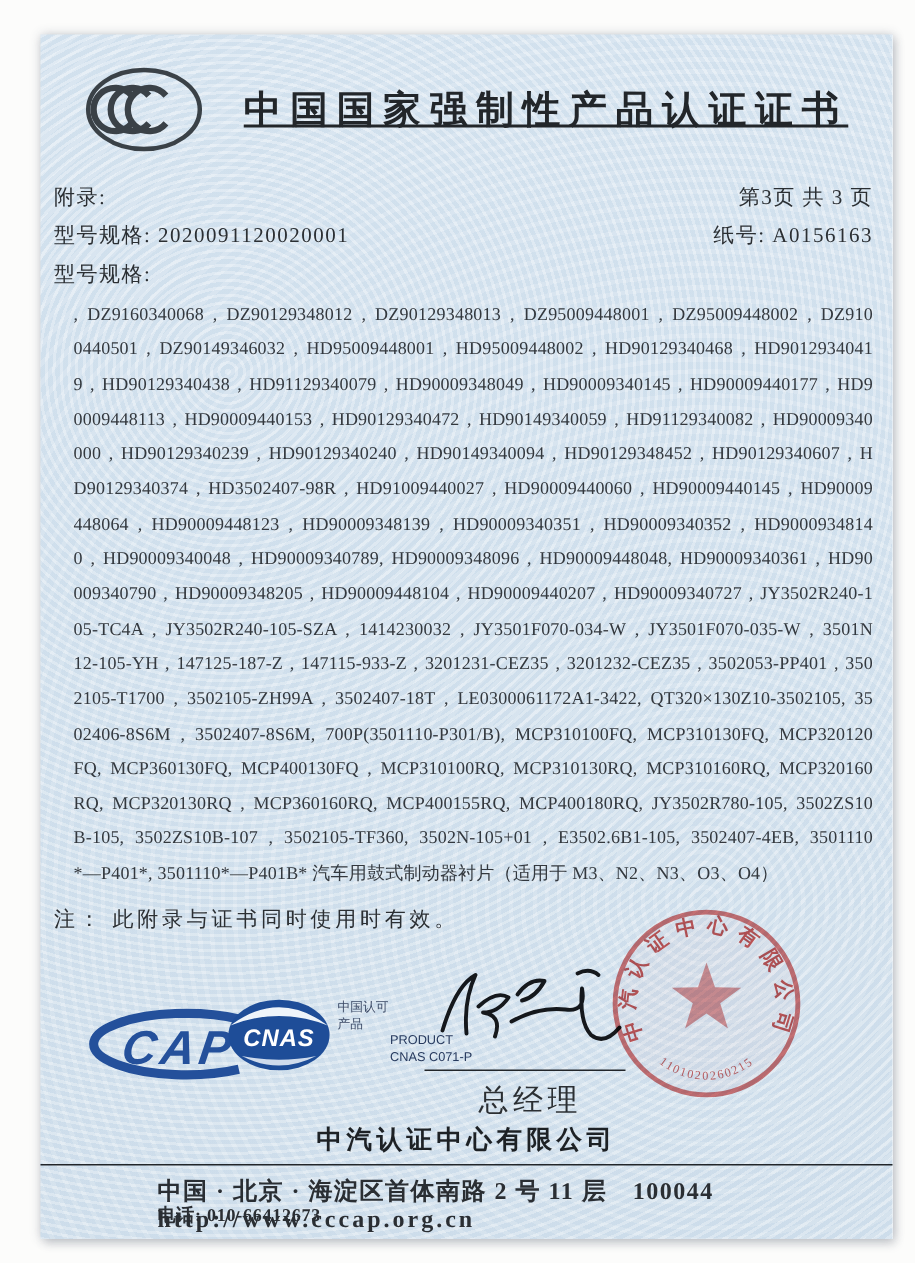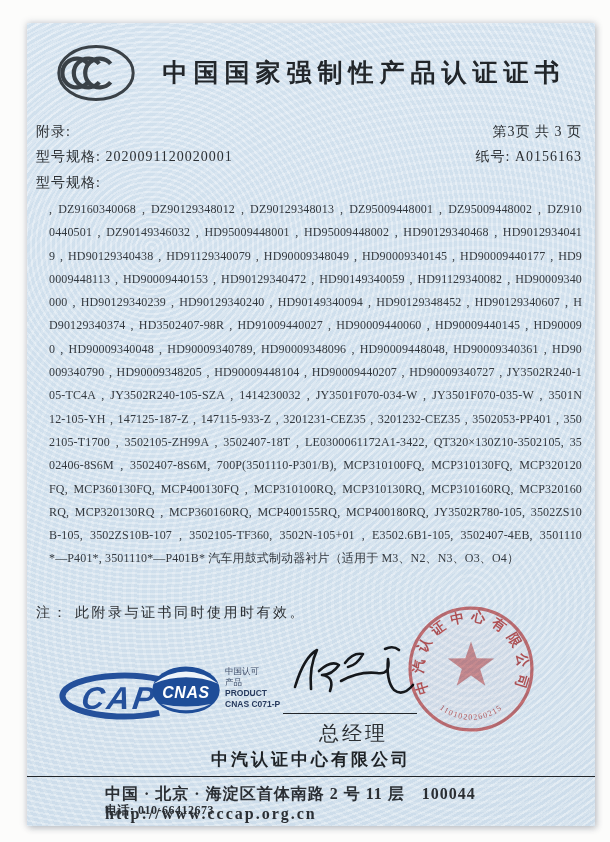--- a/index.html
+++ b/index.html
@@ -14,37 +14,37 @@
     background:
       repeating-radial-gradient(circle at 22% 28%, rgba(255,255,255,.20) 0 2px, rgba(173,199,222,.14) 2px 5px),
       repeating-radial-gradient(circle at 78% 72%, rgba(255,255,255,.14) 0 3px, rgba(180,205,226,.10) 3px 8px),
       linear-gradient(#dce8f2, #d6e3ee);
     box-shadow:0 0 7px rgba(60,70,90,.28), 2px 3px 6px rgba(60,70,90,.18);
   }
   .ccc-logo { position:absolute; left:27px; top:19px; width:84px; height:62px; }
   .title {
     position:absolute; left:124px; right:18px; top:33px; text-align:center;
     font-family:"Liberation Sans", sans-serif;
-    font-size:25px; font-weight:bold; letter-spacing:6px; color:#22262a;
+    font-size:25px; font-weight:bold; letter-spacing:6px; color:#22262a;text-decoration:underline;
   }
   .hdr-row { position:absolute; left:9px; right:13px; font-size:14px; letter-spacing:1px; }
   .row1 { top:100px; } .row2 { top:125px; } .row3 { top:151px; }
   .hdr-right { float:right; letter-spacing:1px; }
   .models { position:absolute; left:10px; right:13px; top:175px; font-size:12px; color:#33383e;margin-left:12px; }
   .model-line {
     height:23.3px; line-height:23.3px; white-space:nowrap; overflow:hidden;
     text-align:justify; text-align-last:justify; letter-spacing:.15px;
   }
   .model-line:last-child { text-align-last:left; }
   .note { position:absolute; left:9px; top:581px; font-size:14px; letter-spacing:2.5px; }
   .ccap-logo { position:absolute; left:12px; top:647px; width:152px; height:54px; }
   .cnas-logo { position:absolute; left:124px; top:641px; width:70px; height:52px; }
   .cnas-side { position:absolute; left:198px; top:643px; font-family:"Liberation Sans", sans-serif;
     font-size:8.5px; line-height:11px; color:#3c4a66; }
-  .cnas-side .b { font-weight:bold; color:#273a5e; }
+  .cnas-side .b { font-weight:normal; color:#273a5e;margin-left:35px; }
   .signature { position:absolute; left:260px; top:618px; width:132px; height:72px; }
   .sig-line { position:absolute; left:256px; top:690px; width:134px; border-bottom:1.6px solid #22262a; }
   .sig-title { position:absolute; left:292px; top:697px; font-size:20px; letter-spacing:3px;text-align:right; }
   .stamp { position:absolute; left:378px; top:580px; width:132px; height:132px;
     mix-blend-mode:multiply; opacity:.9; }
   .company { position:absolute; left:0; right:0; top:725px; text-align:center;
     font-family:"Liberation Sans", sans-serif; font-size:17px; font-weight:bold;
     letter-spacing:3px; color:#1d2125; }
   .rule { position:absolute; left:0; top:753px; width:100%; border-top:1.6px solid #22262a; }
   .address { position:absolute; left:78px; top:761px; font-size:16px; font-weight:bold;
@@ -79,20 +79,21 @@
     <span>型号规格:</span>
   </div>
 
   <div class="models">
       <div class="model-line">, DZ9160340068 , DZ90129348012 , DZ90129348013 , DZ95009448001 , DZ95009448002 , DZ910</div>
       <div class="model-line">0440501 , DZ90149346032 , HD95009448001 , HD95009448002 , HD90129340468 , HD9012934041</div>
       <div class="model-line">9 , HD90129340438 , HD91129340079 , HD90009348049 , HD90009340145 , HD90009440177 , HD9</div>
       <div class="model-line">0009448113 , HD90009440153 , HD90129340472 , HD90149340059 , HD91129340082 , HD90009340</div>
       <div class="model-line">000 , HD90129340239 , HD90129340240 , HD90149340094 , HD90129348452 , HD90129340607 , H</div>
       <div class="model-line">D90129340374 , HD3502407-98R , HD91009440027 , HD90009440060 , HD90009440145 , HD90009</div>
+      <div class="model-line">448064 , HD90009448123 , HD90009348139 , HD90009340351 , HD90009340352 , HD9000934814</div>
       <div class="model-line">0 , HD90009340048 , HD90009340789, HD90009348096 , HD90009448048, HD90009340361 , HD90</div>
       <div class="model-line">009340790 , HD90009348205 , HD90009448104 , HD90009440207 , HD90009340727 , JY3502R240-1</div>
       <div class="model-line">05-TC4A , JY3502R240-105-SZA , 1414230032 , JY3501F070-034-W , JY3501F070-035-W , 3501N</div>
       <div class="model-line">12-105-YH , 147125-187-Z , 147115-933-Z , 3201231-CEZ35 , 3201232-CEZ35 , 3502053-PP401 , 350</div>
       <div class="model-line">2105-T1700 , 3502105-ZH99A , 3502407-18T , LE0300061172A1-3422, QT320×130Z10-3502105, 35</div>
       <div class="model-line">02406-8S6M , 3502407-8S6M, 700P(3501110-P301/B), MCP310100FQ, MCP310130FQ, MCP320120</div>
       <div class="model-line">FQ, MCP360130FQ, MCP400130FQ , MCP310100RQ, MCP310130RQ, MCP310160RQ, MCP320160</div>
       <div class="model-line">RQ, MCP320130RQ , MCP360160RQ, MCP400155RQ, MCP400180RQ, JY3502R780-105, 3502ZS10</div>
       <div class="model-line">B-105, 3502ZS10B-107 , 3502105-TF360, 3502N-105+01 , E3502.6B1-105, 3502407-4EB, 3501110</div>
       <div class="model-line">*—P401*, 3501110*—P401B* 汽车用鼓式制动器衬片（适用于 M3、N2、N3、O3、O4）</div>

